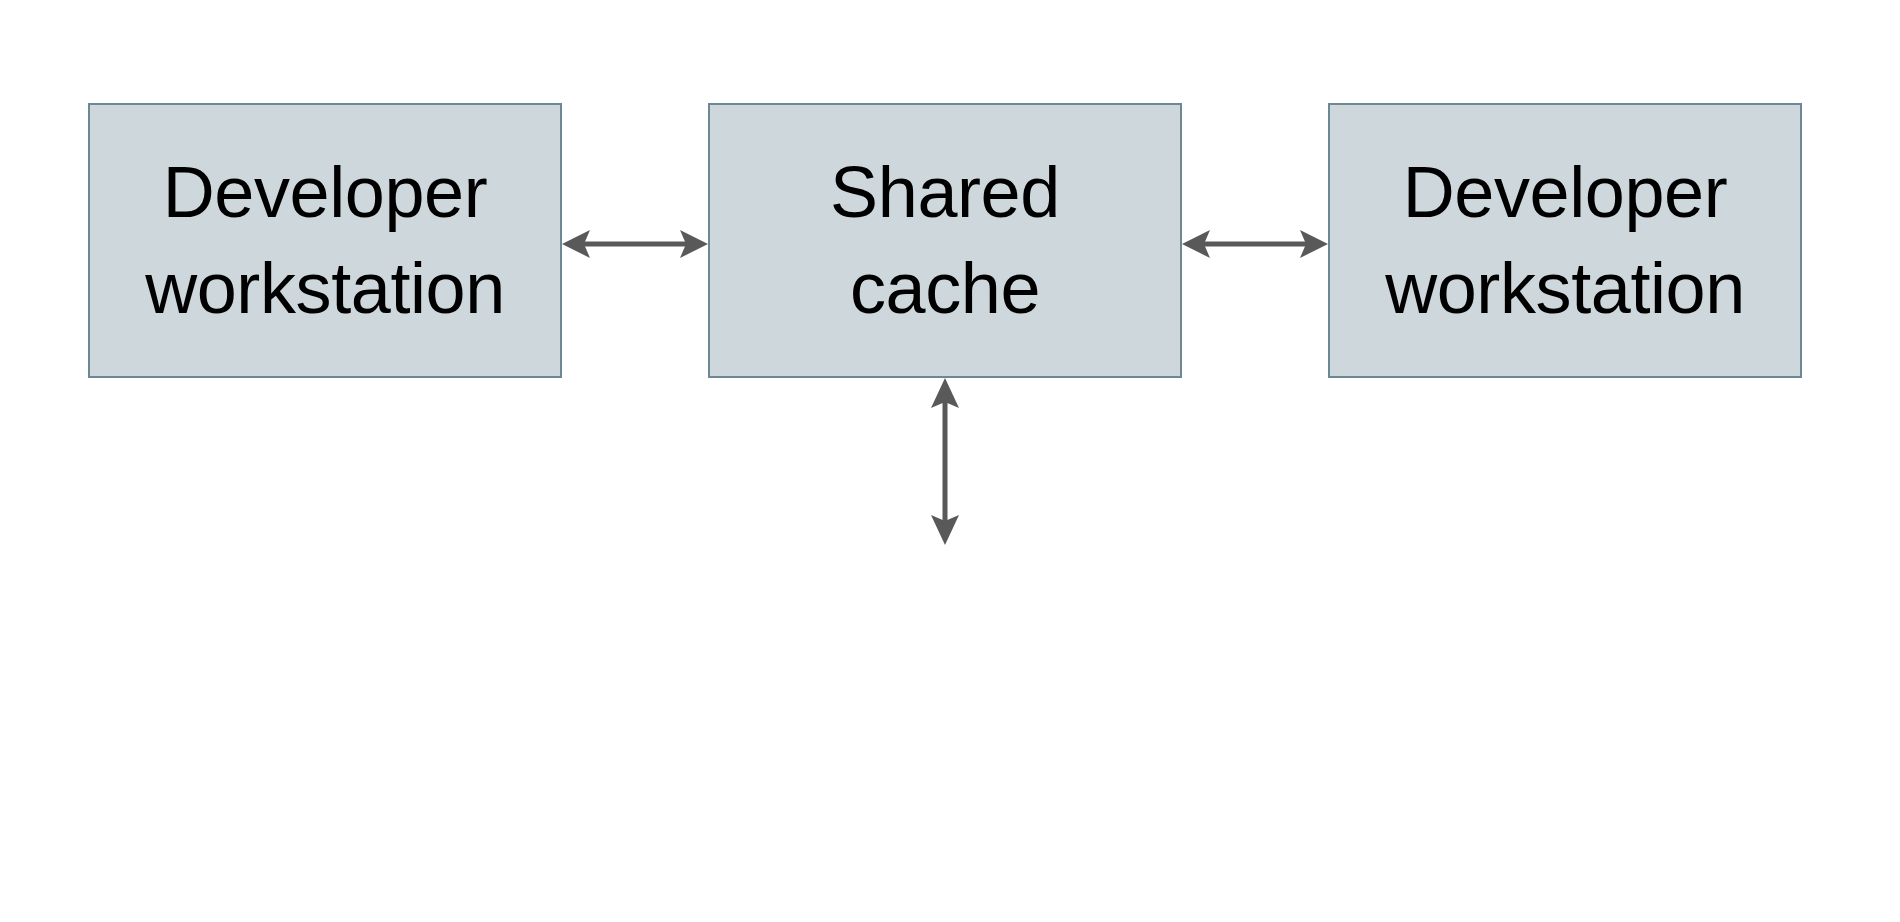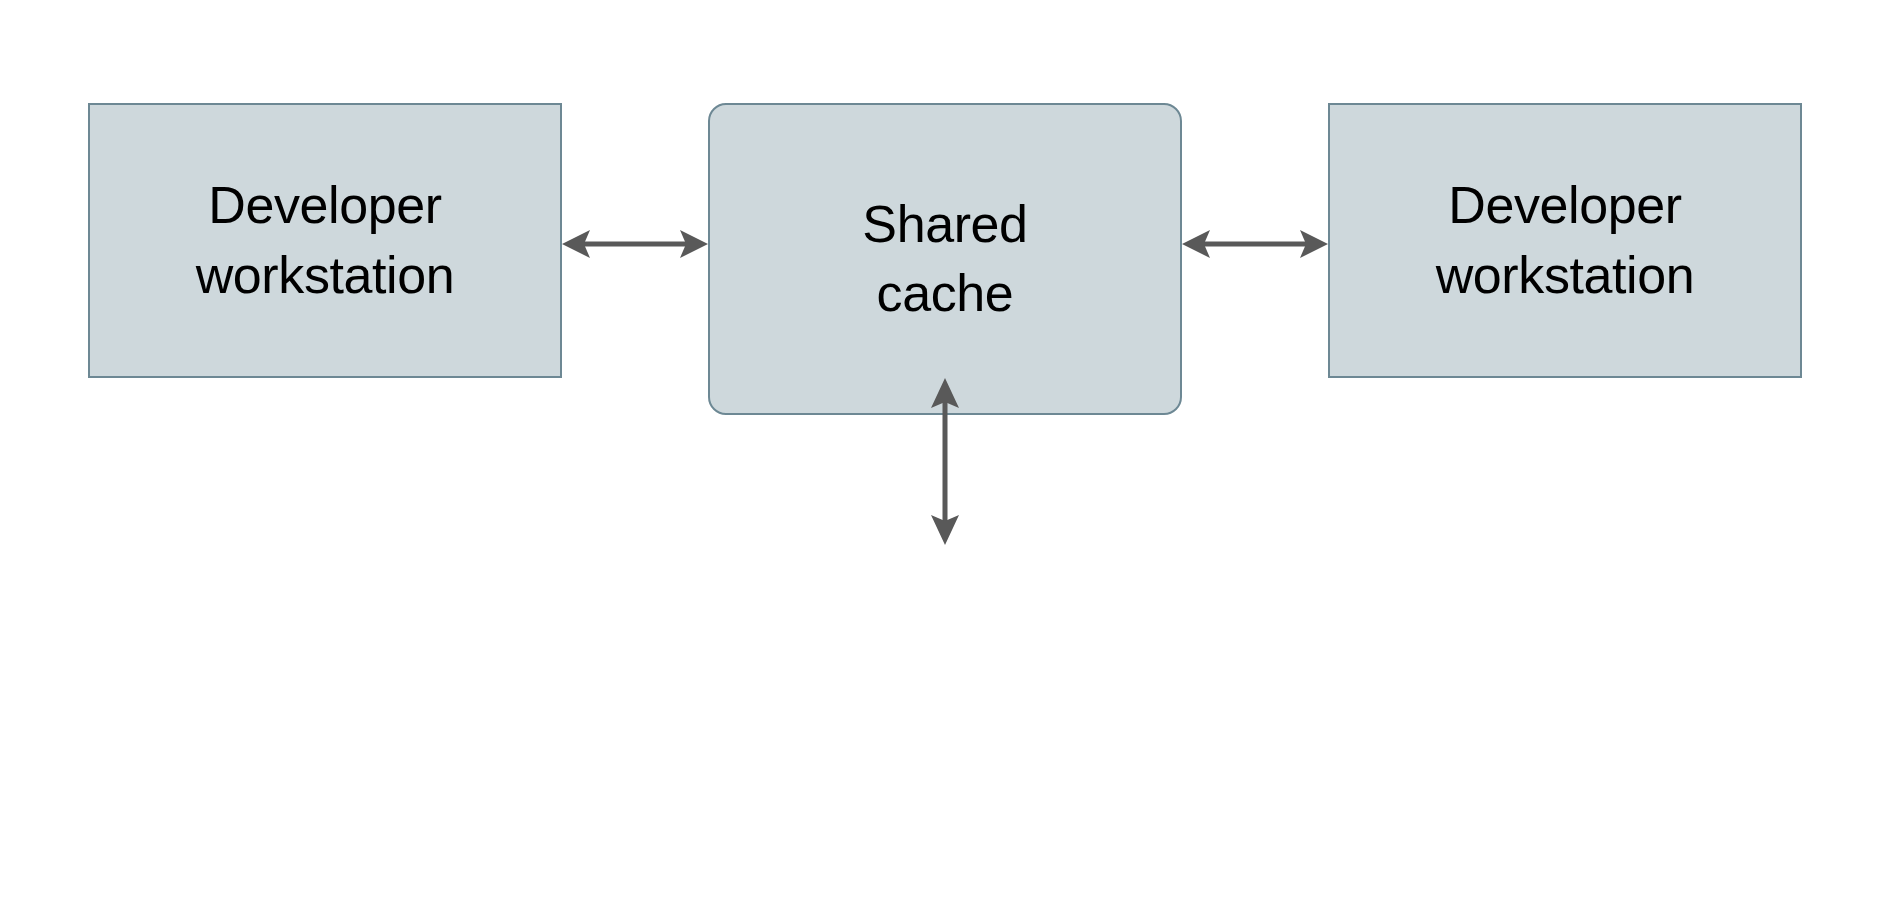--- a/index.html
+++ b/index.html
@@ -23,31 +23,31 @@
     box-sizing: border-box;
     background: #ced8dc;
     border: 2px solid #6d8894;
     display: flex;
     align-items: center;
     justify-content: center;
     text-align: center;
   }
   .node-label {
     font-family: "Liberation Sans", sans-serif;
-    font-size: 52px;
+    font-size: 72px;
     line-height: 1.33;
     color: #000000;
     font-weight: 400;
     letter-spacing: -0.4px;
     white-space: pre-line;
     padding: 0 8px;
   }
   
   #node-dev-left   { left: 88px;   top: 103px; width: 474px; height: 275px; }
-  #node-shared     { left: 708px;  top: 103px; width: 474px; height: 312px; border-radius: 18px; }
+  #node-shared     { left: 708px;  top: 103px; width: 474px; height: 275px; }
   #node-dev-right  { left: 1328px; top: 103px; width: 474px; height: 275px; }
   #node-ci         { left: 708px;  top: 545px; width: 474px; height: 273px; }
 
   .connector {
     position: absolute;
     overflow: visible;
   }
   #connector-left-shared  { left: 560px;  top: 213px; width: 150px; height: 62px; }
   #connector-shared-right { left: 1180px; top: 213px; width: 150px; height: 62px; }
   #connector-shared-ci    { left: 914px;  top: 376px; width: 62px;  height: 171px; }

